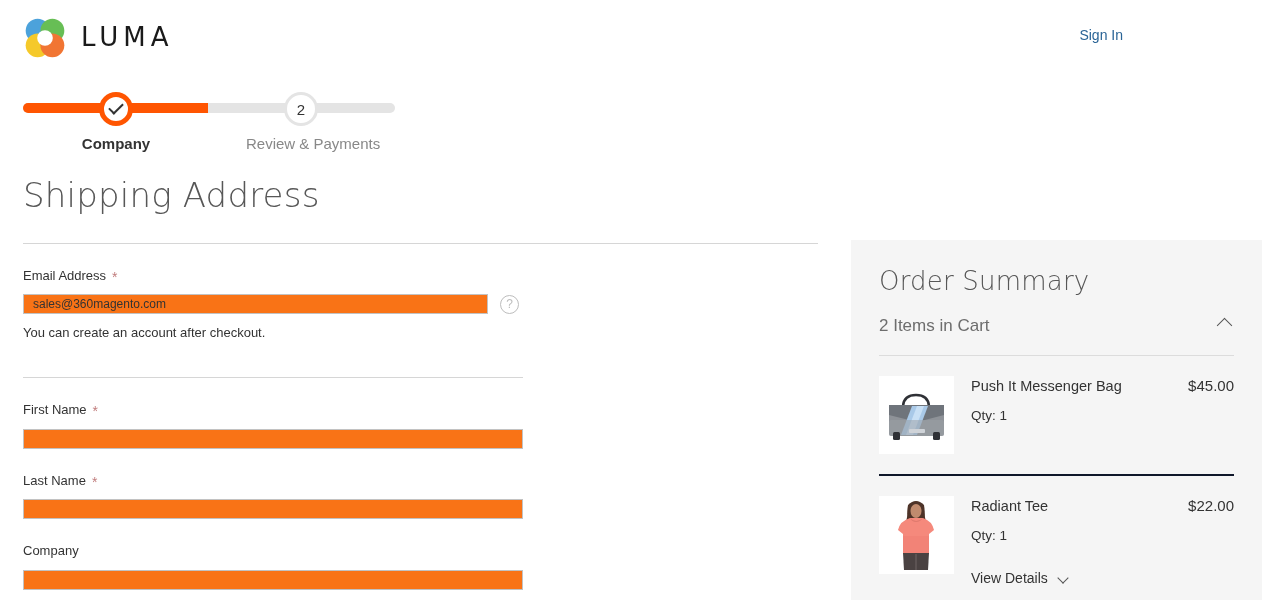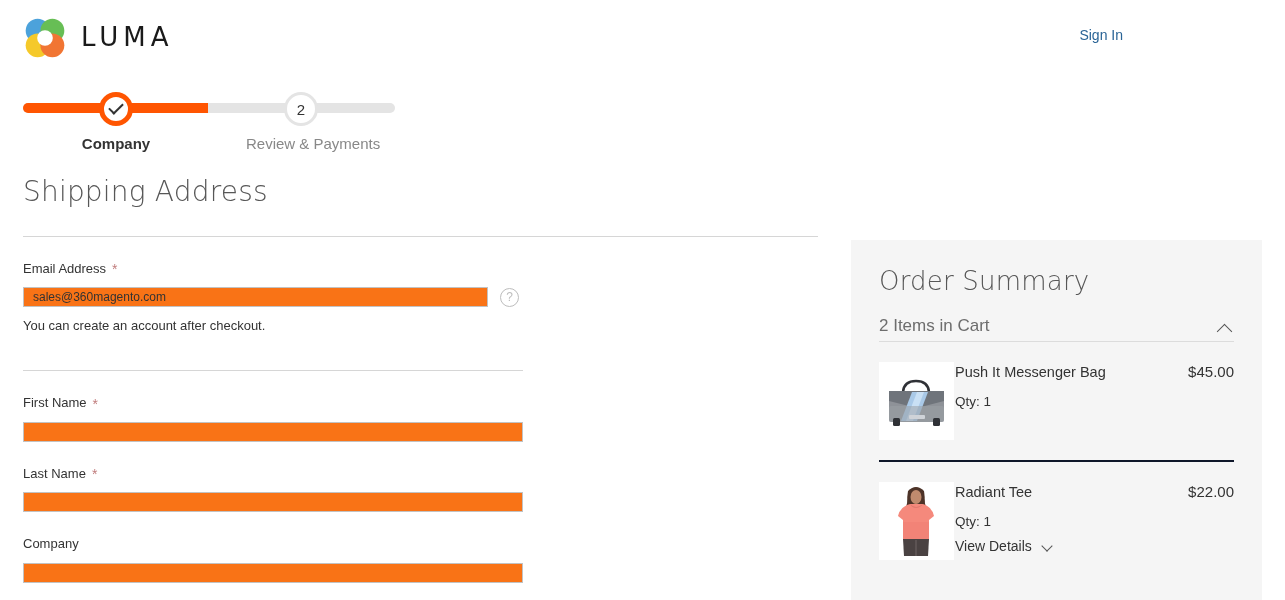--- a/index.html
+++ b/index.html
@@ -150,21 +150,21 @@
   .form-col {
     position: absolute;
     left: 23px;
     top: 175px;
     width: 800px;
   }
 
   .section-title {
     font-family: "DejaVu Sans", sans-serif;
     font-weight: 300;
-    font-size: 28px;
+    font-size: 34px;
     color: #575757;
     line-height: 1.2;
     letter-spacing: 0.2px;
   }
 
   .rule-wide {
     margin-top: 27px;
     width: 795px;
     height: 1px;
     background: #d6d6d6;
@@ -258,24 +258,24 @@
     font-weight: 300;
     font-size: 26px;
     color: #575757;
     line-height: 1.2;
     letter-spacing: 0.2px;
   }
 
   .items-toggle {
     margin-top: 19px;
     display: flex;
-    align-items: flex-end;
+    align-items: flex-start;
     justify-content: space-between;
     cursor: pointer;
-    padding-bottom: 4px;
+    padding-bottom: 18px;
     border-bottom: 1px solid #dcdcdc;
   }
   .items-count {
     font-size: 17px;
     color: #6d6d6d;
     font-weight: 400;
     line-height: 1.2;
   }
   .chevron-up {
     width: 11px;
@@ -294,21 +294,21 @@
     border-bottom: 1.5px solid #555555;
     transform: rotate(-45deg);
     margin-left: 7px;
     margin-bottom: 2px;
     vertical-align: middle;
   }
 
   .cart-item {
     display: flex;
     padding: 20px 0 20px 0;
-    gap: 1px;
+    gap: 17px;
     align-items: flex-start;
   }
   .cart-item + .cart-item { border-top: 2px solid #0f172a; }
 
   .thumb {
     width: 75px;
     height: 78px;
     background: #ffffff;
     flex: none;
     overflow: hidden;
@@ -335,21 +335,21 @@
     white-space: nowrap;
     line-height: 1.3;
   }
   .item-qty {
     margin-top: 12px;
     font-size: 13.5px;
     color: #333333;
     line-height: 1.3;
   }
   .view-details {
-    margin-top: 6px;
+    margin-top: 24px;
     font-size: 14px;
     color: #333333;
     cursor: pointer;
     display: inline-block;
     line-height: 1.3;
   }
 </style>
 </head>
 <body>
 

